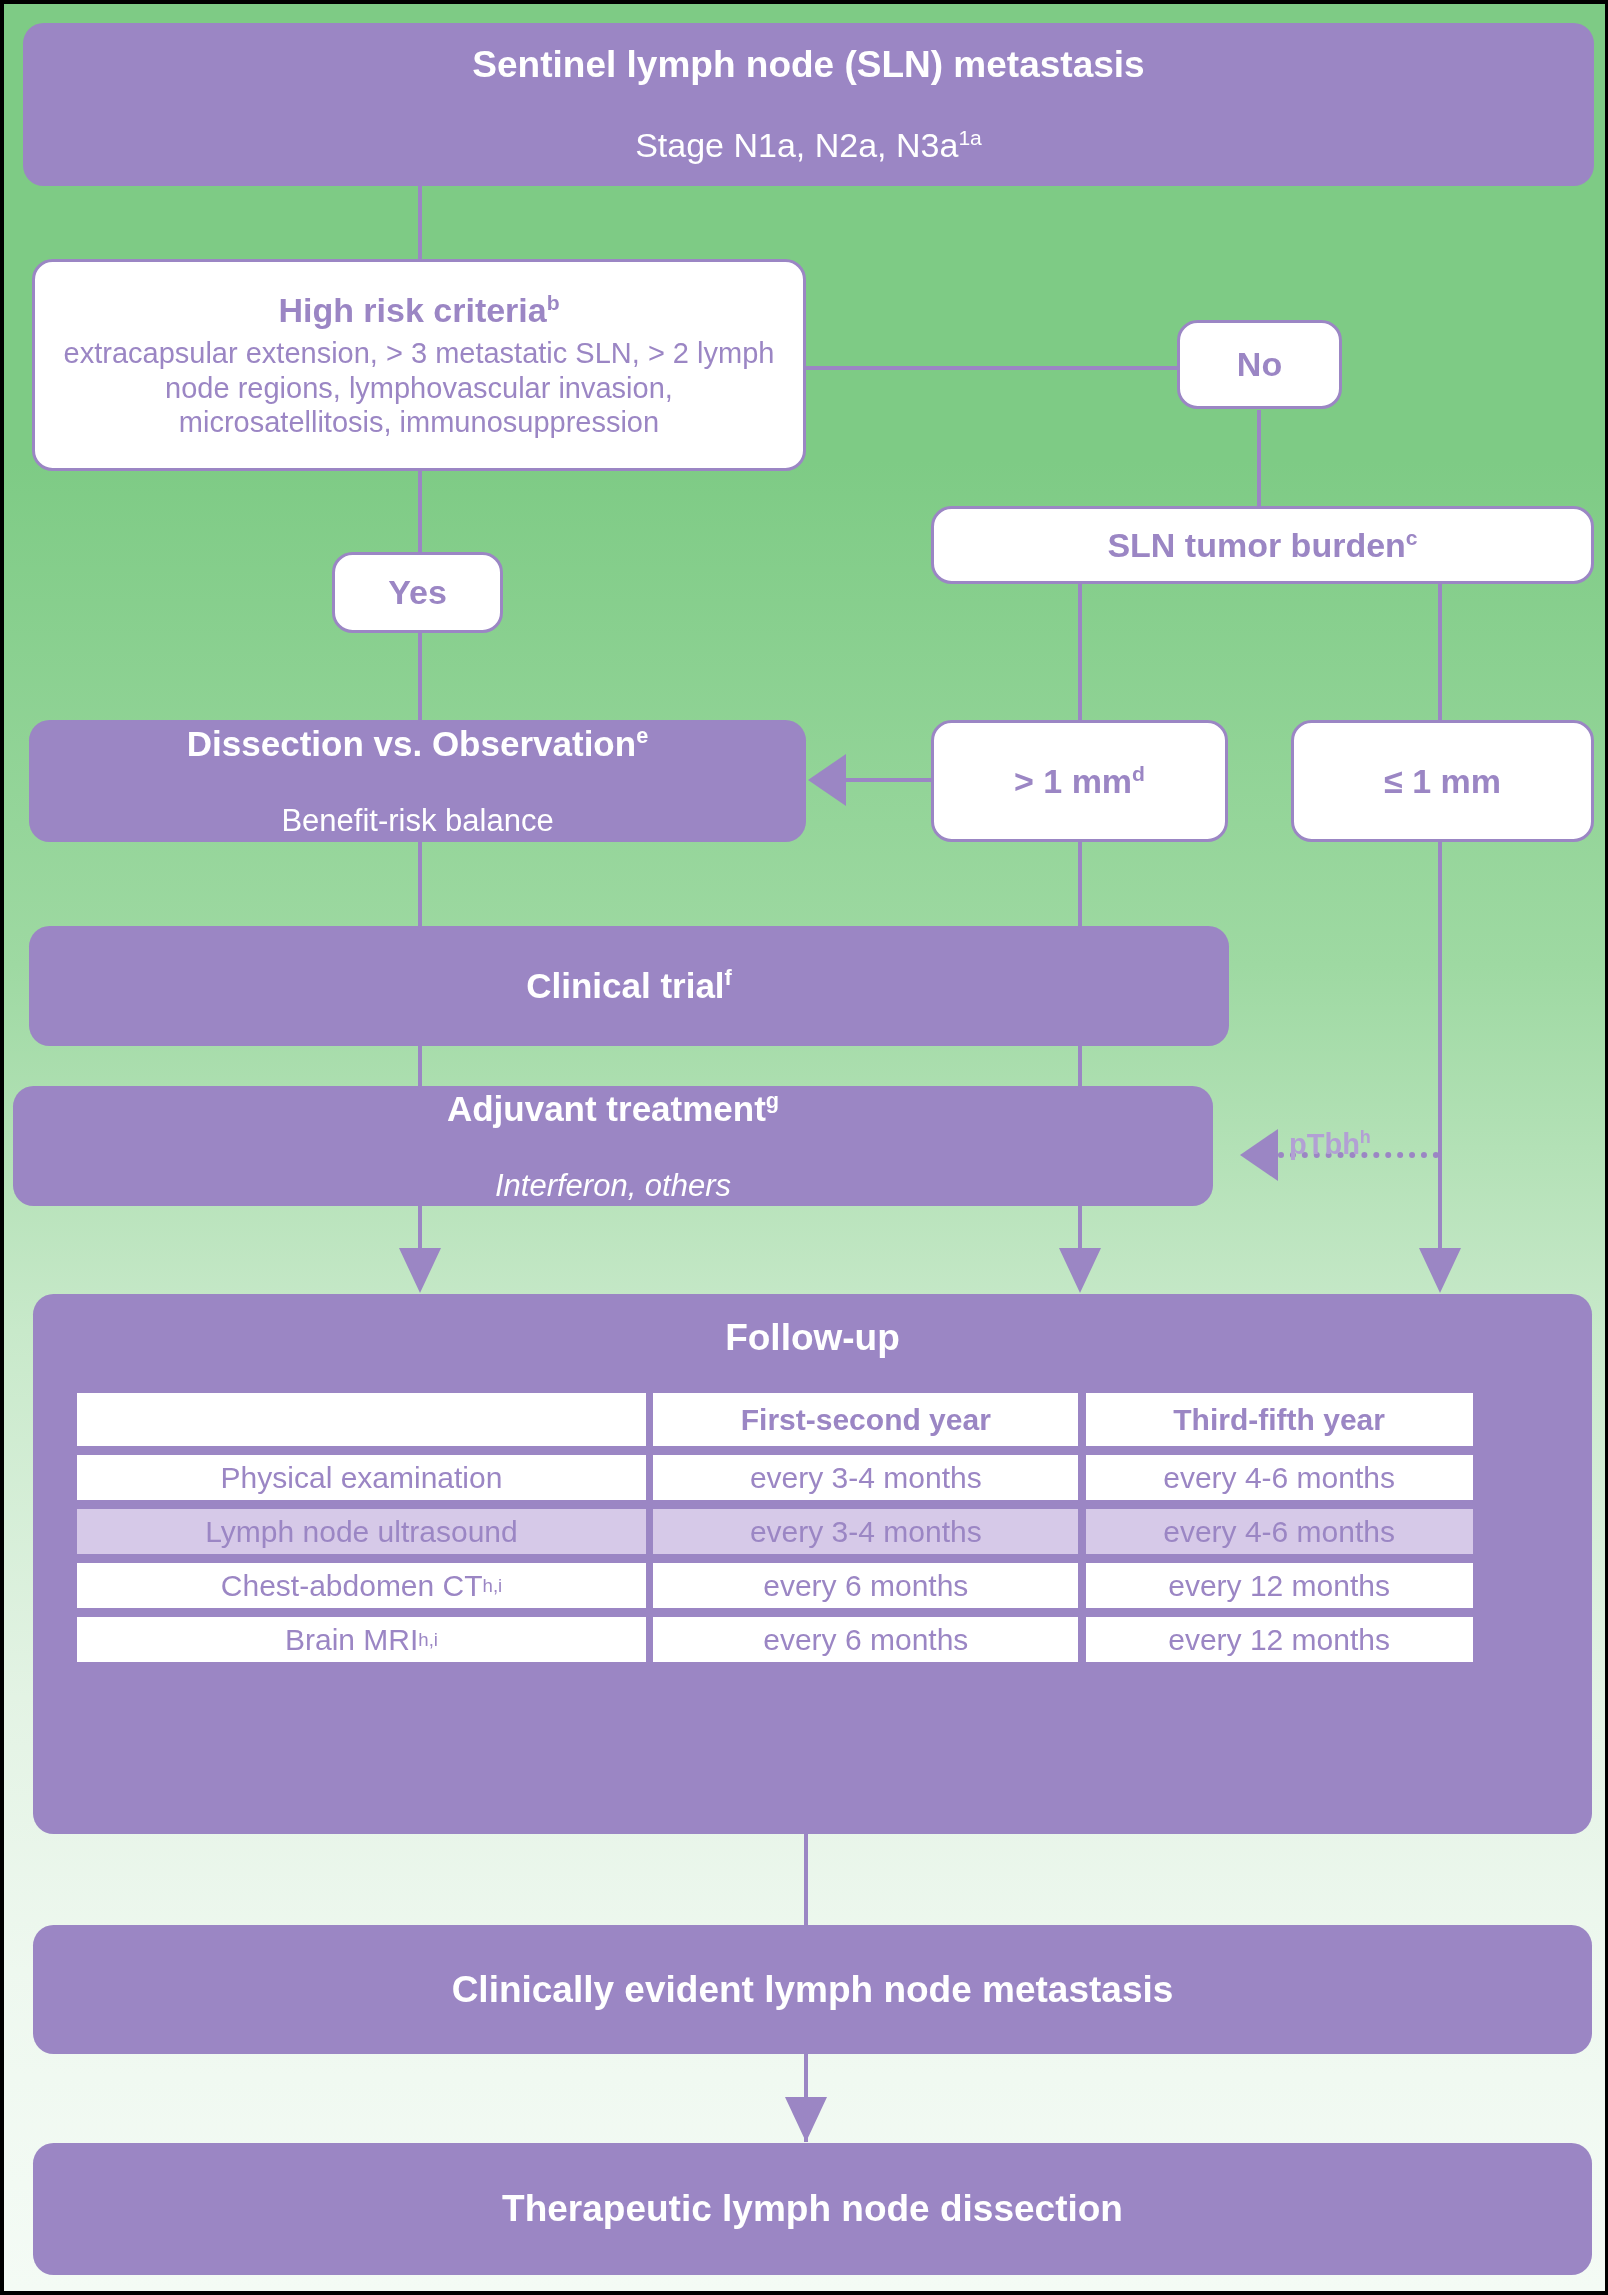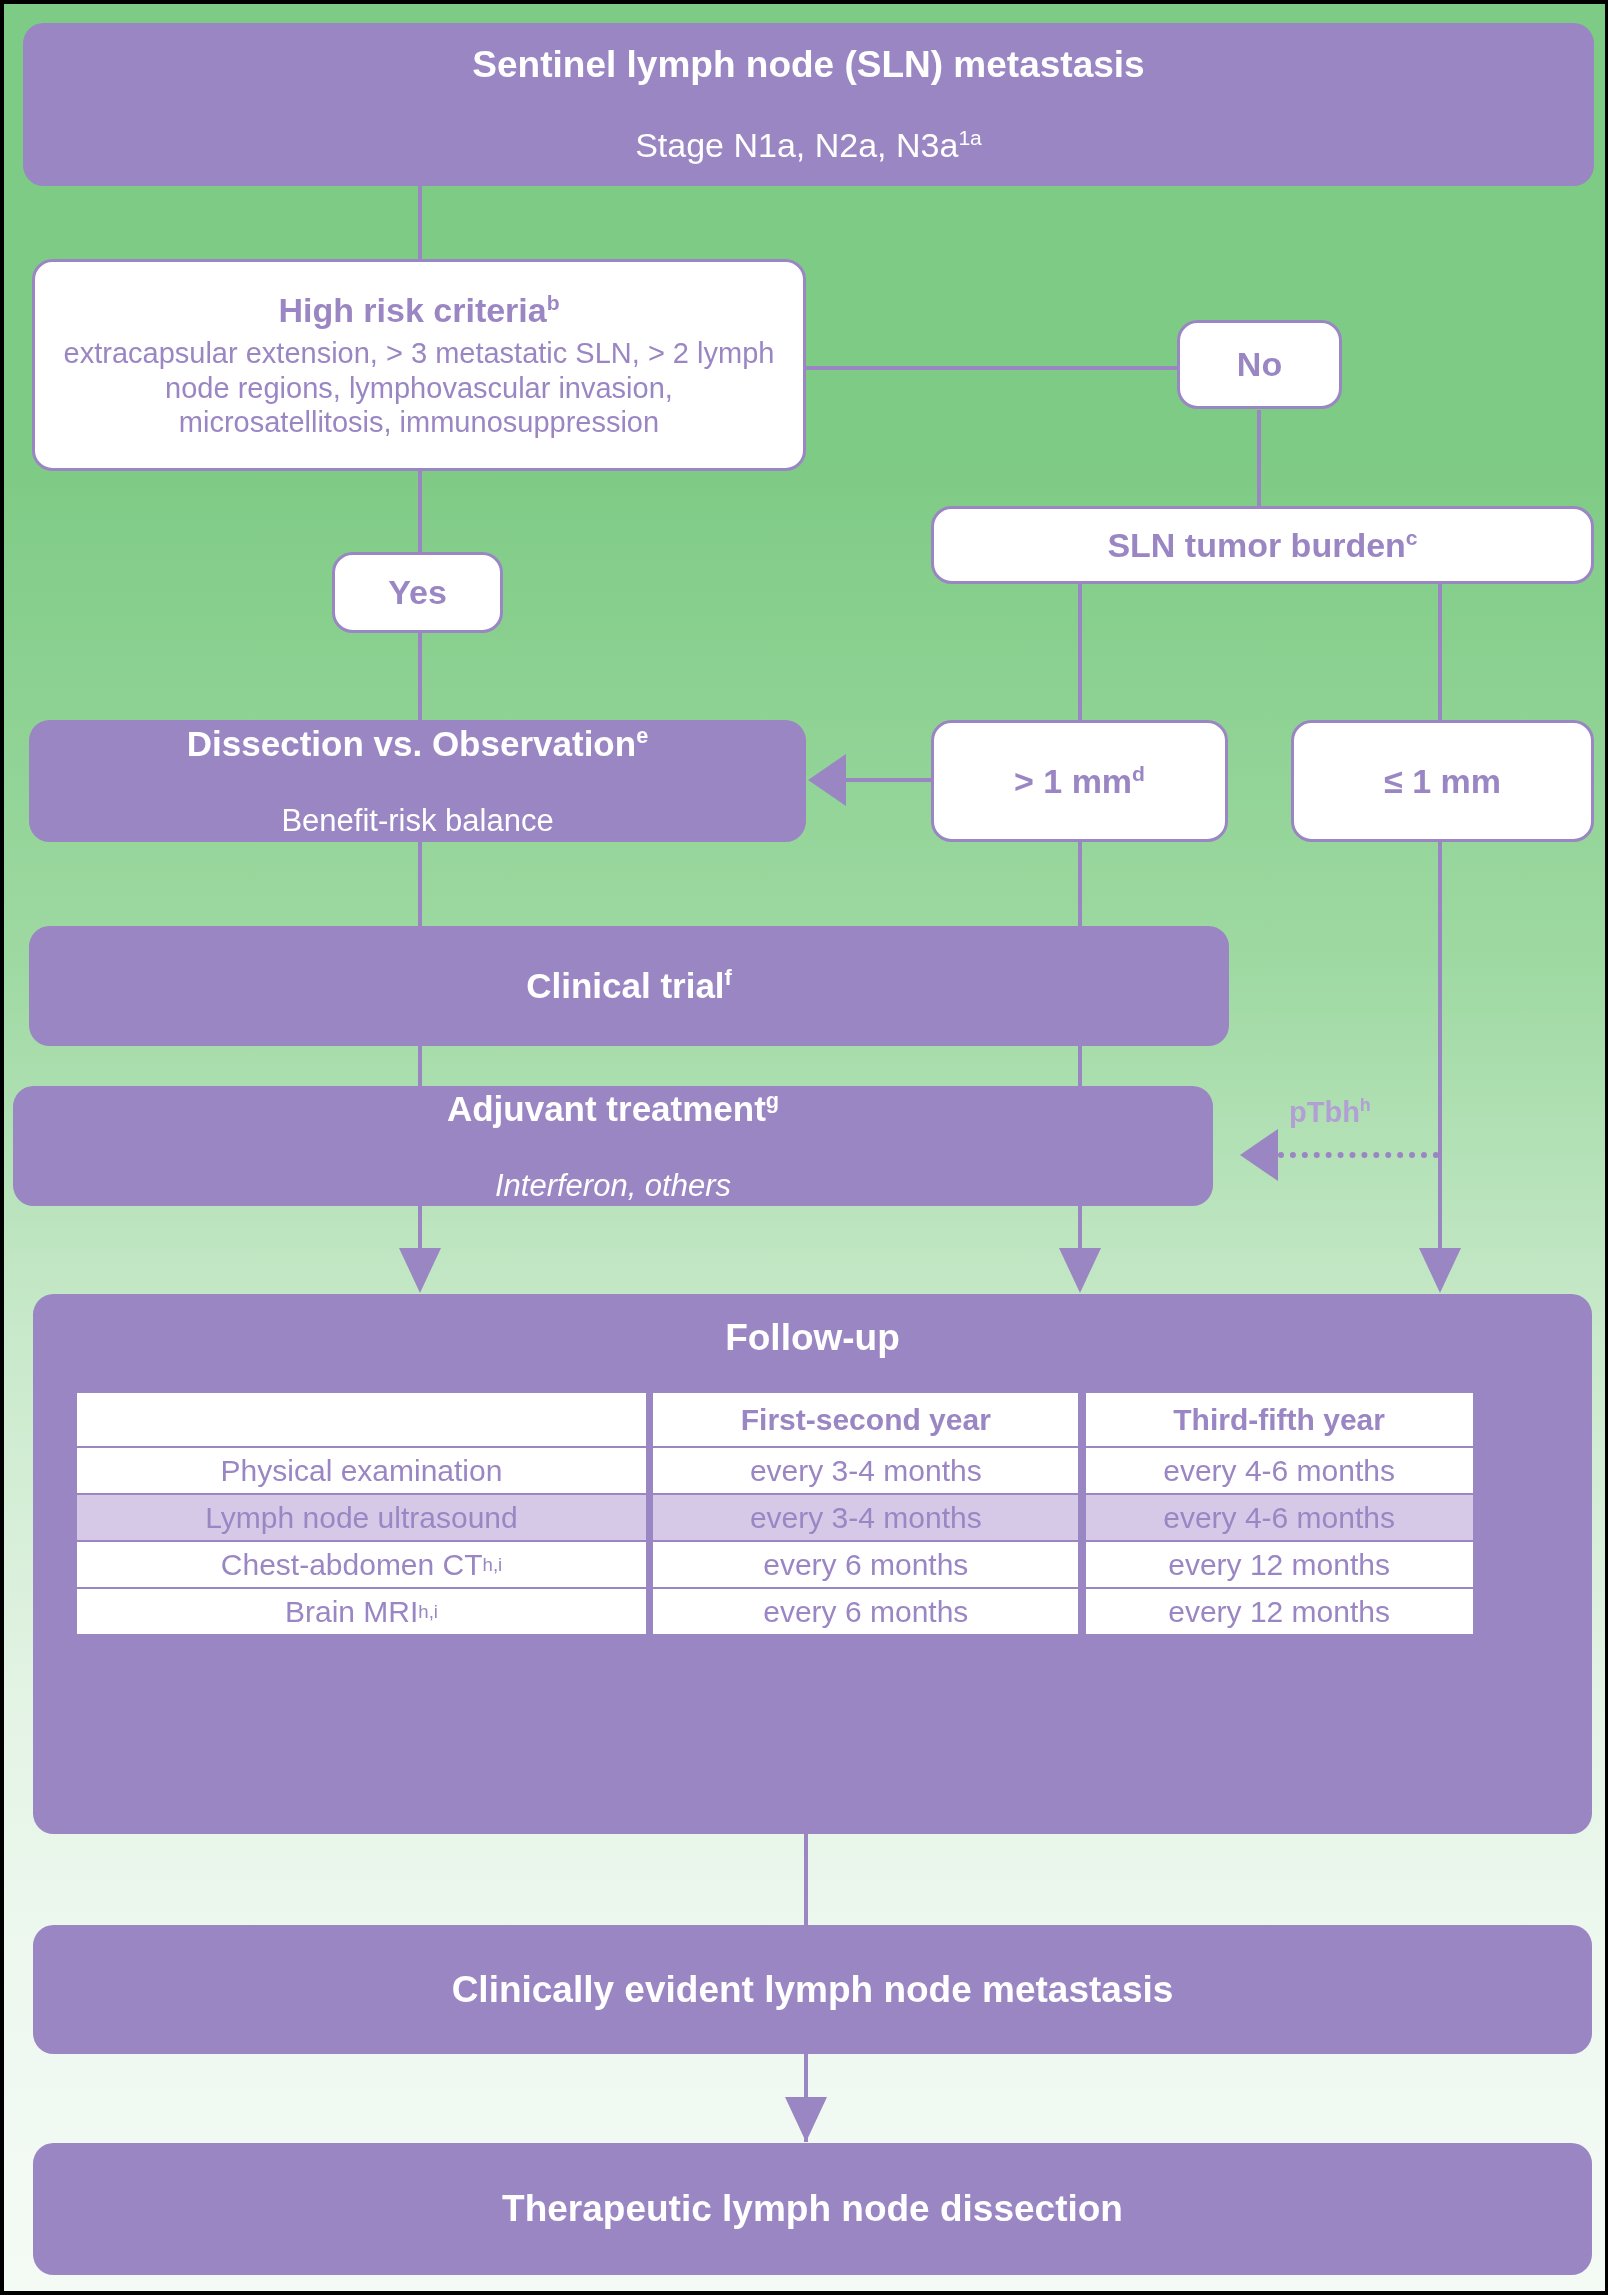--- a/index.html
+++ b/index.html
@@ -72,21 +72,21 @@
     color:#b2a0d4;font-weight:bold;
     font-size:29px;
     z-index:3;
     white-space:nowrap;
   }
 
   
   .fu-table{
     position:absolute;
     display:flex;flex-direction:column;
-    gap:2px;
+    gap:9px;
     z-index:6;
   }
   .fu-row{display:flex;gap:7.3px;}
   .fu-cell{
     background:#ffffff;
     color:#9b86c4;
     display:flex;align-items:center;justify-content:center;
     font-size:30px;
     height:45px;
     box-sizing:border-box;
@@ -182,21 +182,21 @@
 
   <div class="node filled" style="left:9px;top:1082px;width:1200px;height:120px;">
     <div class="t-bold" style="font-size:35px;">
       <span>Adjuvant treatment</span><sup>g</sup>
     </div>
     <div class="t-reg" style="font-size:31px;margin-top:6px;font-style:italic;">Interferon, others</div>
   </div>
 
   <div class="dotline" style="left:1274px;top:1148px;width:161px;"></div>
   <div class="arrow-left" style="left:1236px;top:1125px;"></div>
-  <div class="dotlabel" style="left:1285px;top:1092px;">
+  <div class="dotlabel" style="left:1285px;top:1124px;">
     <span>pTbh</span><sup>h</sup>
   </div>
 
   <div class="vline" style="left:414px;top:1202px;height:57px;"></div>
   <div class="arrow-down" style="left:395px;top:1244px;"></div>
 
   <div class="vline" style="left:1074px;top:1202px;height:57px;"></div>
   <div class="arrow-down" style="left:1055px;top:1244px;"></div>
 
   <div class="arrow-down" style="left:1415px;top:1244px;"></div>

